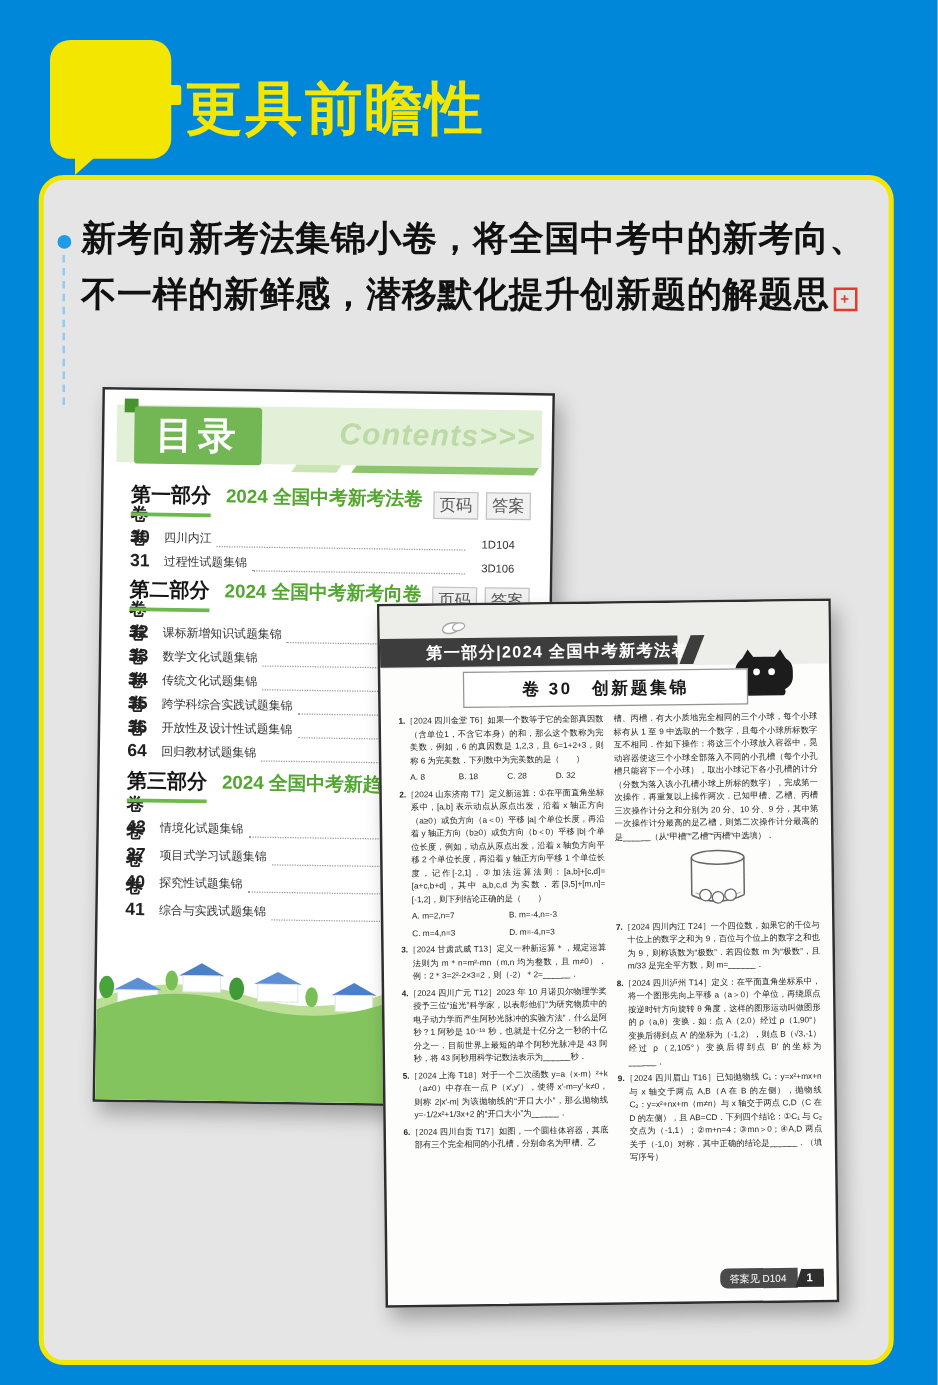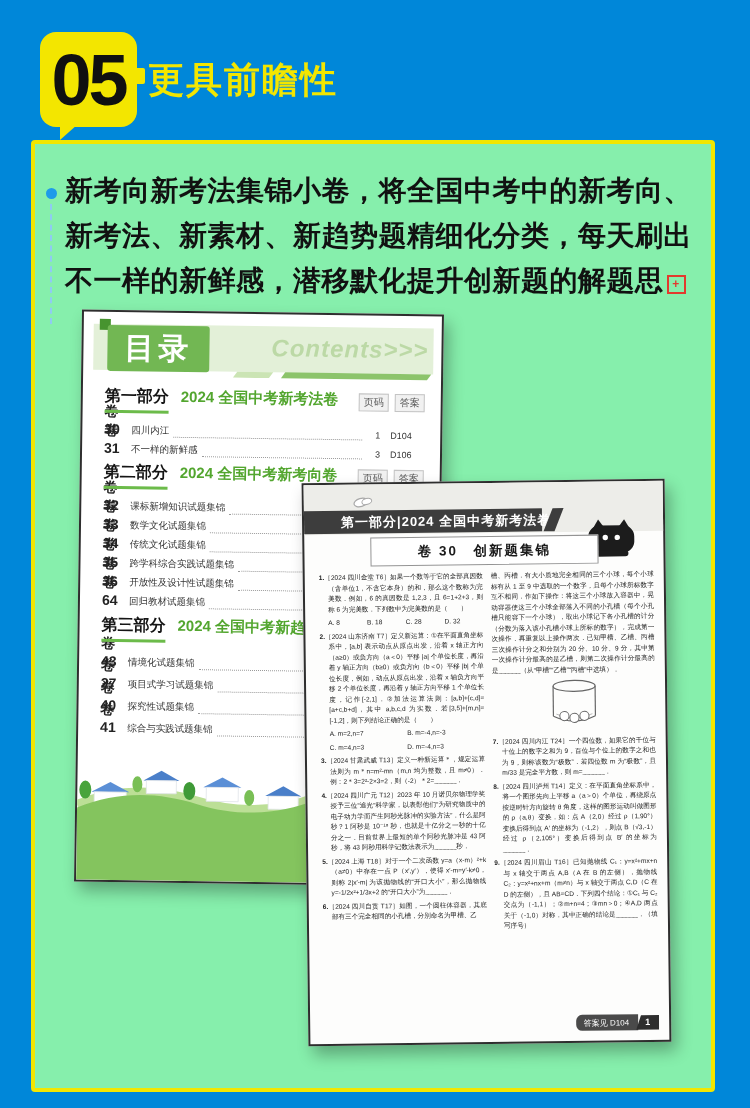--- a/index.html
+++ b/index.html
@@ -17,26 +17,26 @@
   .badge .num{font-size:72px;font-weight:800;color:#101010;letter-spacing:-3px;line-height:1;}
   .badge .tail{
     position:absolute;left:20px;bottom:-13px;width:0;height:0;
     border-top:16px solid #F3E600;border-right:18px solid transparent;
   }
   .badge .notch{
     position:absolute;right:-8px;top:36px;width:12px;height:16px;background:#F3E600;border-radius:2px;
   }
   .page-title{
     position:absolute;left:148px;top:56px;
-    font-size:36px;font-weight:700;color:#F3E600;letter-spacing:2px;
+    font-size:46px;font-weight:700;color:#F3E600;letter-spacing:2px;
   }
   
   .card{
     position:absolute;left:31px;top:140px;width:684px;height:952px;
-    background:#86efac;border:4px solid #F3E600;border-radius:4px;box-sizing:border-box;
+    background:#e5e5e5;border:4px solid #F3E600;border-radius:20px;box-sizing:border-box;
   }
   .bullet-dot{position:absolute;left:11px;top:44px;width:11px;height:11px;border-radius:50%;background:#1E9BE9;}
   .dash-guide{position:absolute;left:15px;top:60px;height:120px;width:0;border-left:2px dashed #8FCBF2;}
   .intro{position:absolute;left:30px;top:24px;width:636px;color:#111;
     font-size:28px;line-height:45px;font-weight:600;letter-spacing:0.5px;}
   .intro .iline{white-space:nowrap;}
   .edit-marker{
     display:inline-flex;align-items:center;justify-content:center;
     width:15px;height:15px;border:2px solid #E23A2E;color:#E23A2E;
     font-size:12px;font-weight:700;line-height:1;margin-left:3px;vertical-align:2px;
@@ -54,27 +54,27 @@
   .toc-contents{position:absolute;left:140px;top:20px;width:205px;text-align:right;
     font-style:italic;font-weight:700;font-size:24px;color:#BCD9A6;letter-spacing:1px;}
   .toc-strip1{position:absolute;left:200px;top:58px;width:146px;height:6px;background:#8CC46B;transform:skewX(-35deg);}
   .toc-strip2{position:absolute;left:152px;top:58px;width:36px;height:6px;background:#CBE4B4;transform:skewX(-35deg);}
   .toc-sec{position:absolute;left:22px;width:320px;}
   .sec-head{position:relative;height:26px;margin-bottom:6px;}
   .sec-part{display:inline-block;font-size:16px;font-weight:800;color:#151515;
     border-bottom:3px solid #6CBB4A;padding-bottom:3px;}
   .sec-title{font-size:15px;font-weight:800;color:#53A62F;margin-left:12px;}
   .sec-cols{position:absolute;right:0;top:4px;display:flex;gap:6px;}
-  .sec-cols span{font-size:10px;color:#555;background:#F1F1F1;border:0.5px solid #c4c4c4;padding:1px 4px;}
+  .sec-cols span{font-size:13px;color:#555;background:#F1F1F1;border:0.5px solid #c4c4c4;padding:1px 4px;}
   .toc-row{display:flex;align-items:flex-end;height:19px;}
   .toc-row .no{font-size:14px;font-weight:700;color:#222;width:27px;flex:none;}
   .toc-row .tt{font-size:9.5px;color:#333;flex:none;}
   .toc-row .leader{flex:1;border-bottom:1.5px dotted #9a9a9a;height:8px;margin:0 4px;}
   .toc-row .pg{width:14px;text-align:right;font-size:9px;color:#333;flex:none;}
-  .toc-row .an{width:34px;padding-left:10px;font-size:9px;color:#333;flex:none;}
+  .toc-row .an{width:34px;padding-left:0;font-size:9px;color:#333;flex:none;}
   .sec3 .toc-row{height:22px;}
   .toc-hill{position:absolute;left:0;bottom:0;width:358px;height:130px;}
   
   .exam-page{left:270px;top:337px;width:363px;height:563px;transform:rotate(-0.7deg);z-index:3;background:#FDFDFC;}
   .exam-band{position:absolute;left:0;top:0;width:100%;height:50px;background:#EDEDE9;}
   .exam-banner{position:absolute;left:0;top:26px;width:238px;height:23px;background:#3D3D3D;
     display:flex;align-items:center;justify-content:center;padding-left:46px;box-sizing:border-box;}
   .exam-banner span{color:#fff;font-size:13px;font-weight:700;letter-spacing:1px;white-space:nowrap;}
   .exam-banner-wedge{position:absolute;left:244px;top:26px;width:11px;height:23px;background:#3D3D3D;transform:skewX(-22deg);}
   .doodle{position:absolute;left:48px;top:11px;}
@@ -93,33 +93,31 @@
   .fig{text-align:center;margin:2px 0 4px 0;}
   .exam-footer{position:absolute;right:10px;bottom:10px;display:flex;align-items:center;}
   .ans-badge{background:#4A4A4A;color:#fff;font-size:8px;padding:2.5px 9px 2.5px 8px;border-radius:6px 0 0 6px;}
   .pageno-badge{background:#2E2E2E;color:#fff;font-size:9px;font-weight:800;padding:2.5px 9px;
     clip-path:polygon(22% 0,100% 0,100% 100%,0 100%);margin-left:-2px;}
 </style>
 </head>
 <body>
 
 <div class="badge">
-  <span class="num">05</span>
   <span class="tail"></span>
   <span class="notch"></span>
 </div>
 <div class="page-title">更具前瞻性</div>
 
 <div class="card">
   <span class="bullet-dot"></span>
   <span class="dash-guide"></span>
 
   <div class="intro">
     <div class="iline">新考向新考法集锦小卷，将全国中考中的新考向、</div>
-    <div class="iline">新考法、新素材、新趋势题精细化分类，每天刷出</div>
     <div class="iline"><span>不一样的新鲜感，潜移默化提升创新题的解题思</span><span class="edit-marker">+</span></div>
   </div>
 
   <div class="bookpage toc-page">
     <div class="toc-band"></div>
     <div class="toc-sq"></div>
     <div class="toc-strip2"></div>
     <div class="toc-strip1"></div>
     <div class="toc-banner">
       <span>目录</span>
@@ -136,21 +134,21 @@
       </div>
       <div class="toc-row">
           <span class="no">卷 30</span>
           <span class="tt">四川内江</span>
           <span class="leader"></span>
           <span class="pg">1</span>
           <span class="an">D104</span>
         </div>
       <div class="toc-row">
           <span class="no">卷 31</span>
-          <span class="tt">不一样的新鲜感</span>
+          <span class="tt">过程性试题集锦</span>
           <span class="leader"></span>
           <span class="pg">3</span>
           <span class="an">D106</span>
         </div>
     </div>
 
     <div class="toc-sec sec2" style="top:150px;">
       <div class="sec-head">
         <span class="sec-part">第二部分</span><span class="sec-title">2024 全国中考新考向卷</span>
         <span class="sec-cols">

